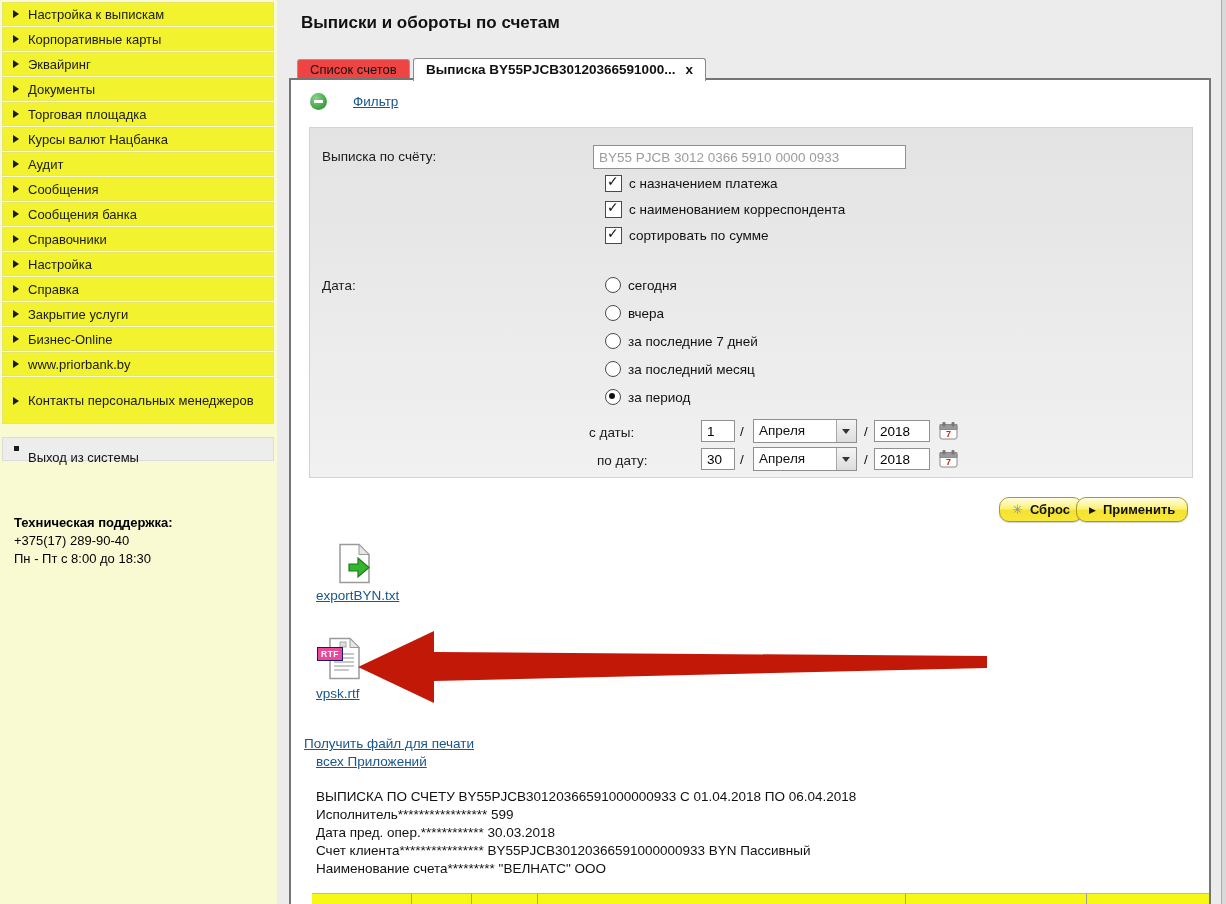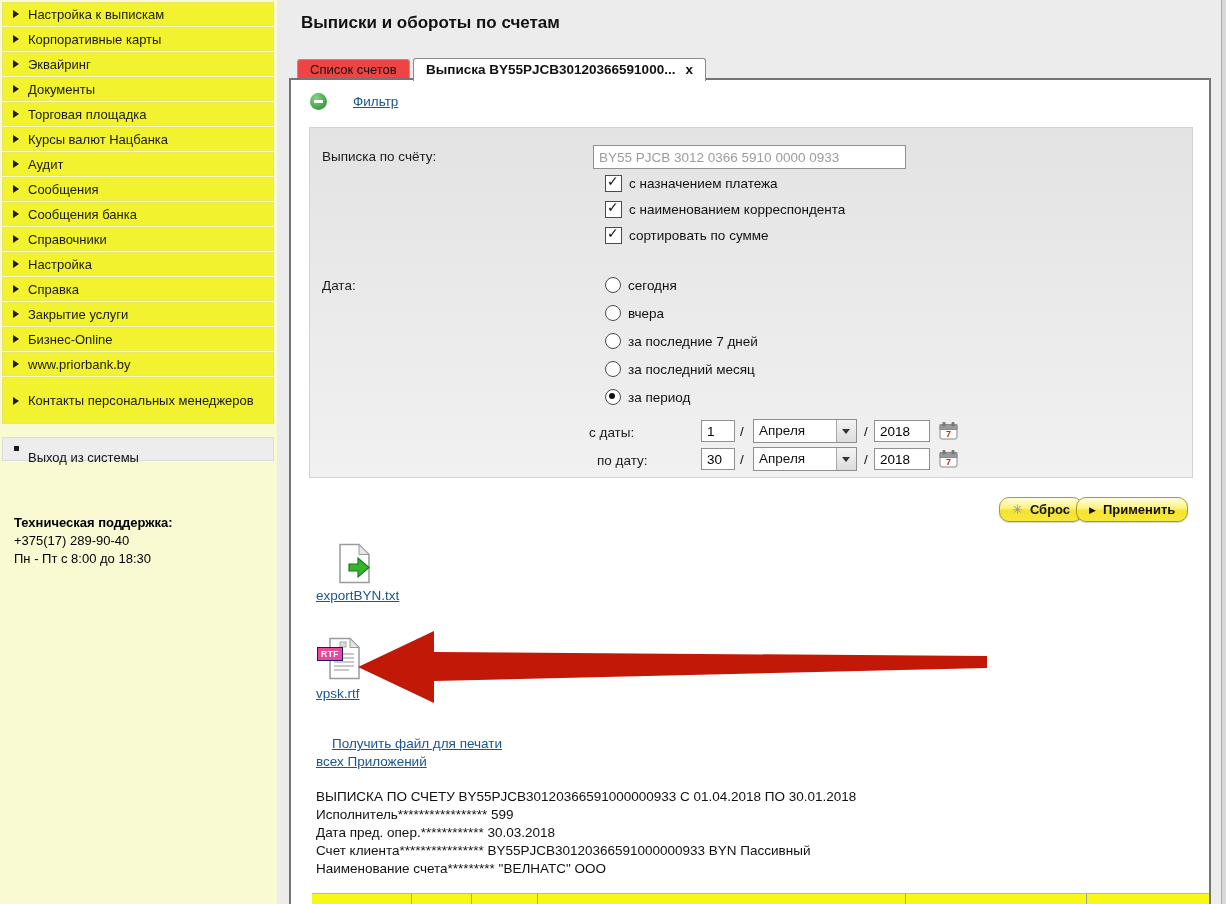--- a/index.html
+++ b/index.html
@@ -299,25 +299,25 @@
       <line x1="7" y1="33" x2="22" y2="33"></line>
     </g>
   </svg>
   <span class="rtf-badge">RTF</span>
   <a class="lnk file-link" style="left:316px; top:686px;">vpsk.rtf</a>
 
   <svg class="red-arrow" width="640" height="85" viewBox="0 0 640 85">
     <polygon points="3,42 79,6 79,27 632,31 632,43 79,56 79,78" fill="#c21807"></polygon>
   </svg>
 
-  <a class="lnk file-link" style="left:332px; top:736px;">Получить файл для печати</a>
+  <a class="lnk file-link" style="left:304px; top:736px;">Получить файл для печати</a>
   <a class="lnk file-link" style="left:316px; top:754px;">всех Приложений</a>
 
   <div class="stmt">
-    <div>ВЫПИСКА ПО СЧЕТУ BY55PJCB30120366591000000933 С 01.04.2018 ПО 30.01.2018</div>
+    <div>ВЫПИСКА ПО СЧЕТУ BY55PJCB30120366591000000933 С 01.04.2018 ПО 06.04.2018</div>
     <div>Исполнитель***************** 599</div>
     <div>Дата пред. опер.************ 30.03.2018</div>
     <div>Счет клиента**************** BY55PJCB30120366591000000933 BYN Пассивный</div>
     <div>Наименование счета********* "ВЕЛНАТС" ООО</div>
   </div>
 
   <div class="ystrip">
     <div class="ysep" style="left:99px;"></div>
     <div class="ysep" style="left:159px;"></div>
     <div class="ysep" style="left:225px;"></div>

